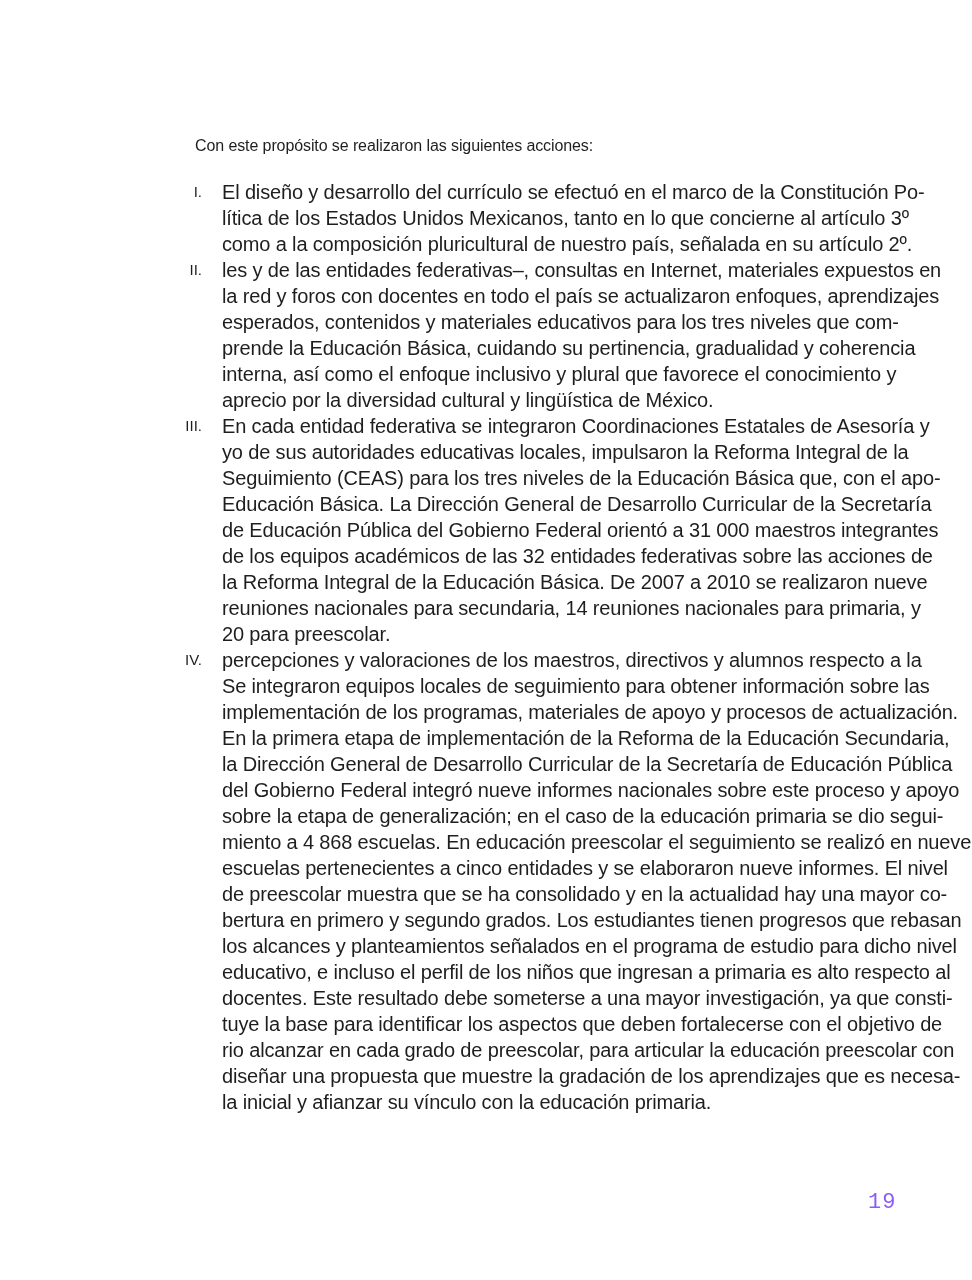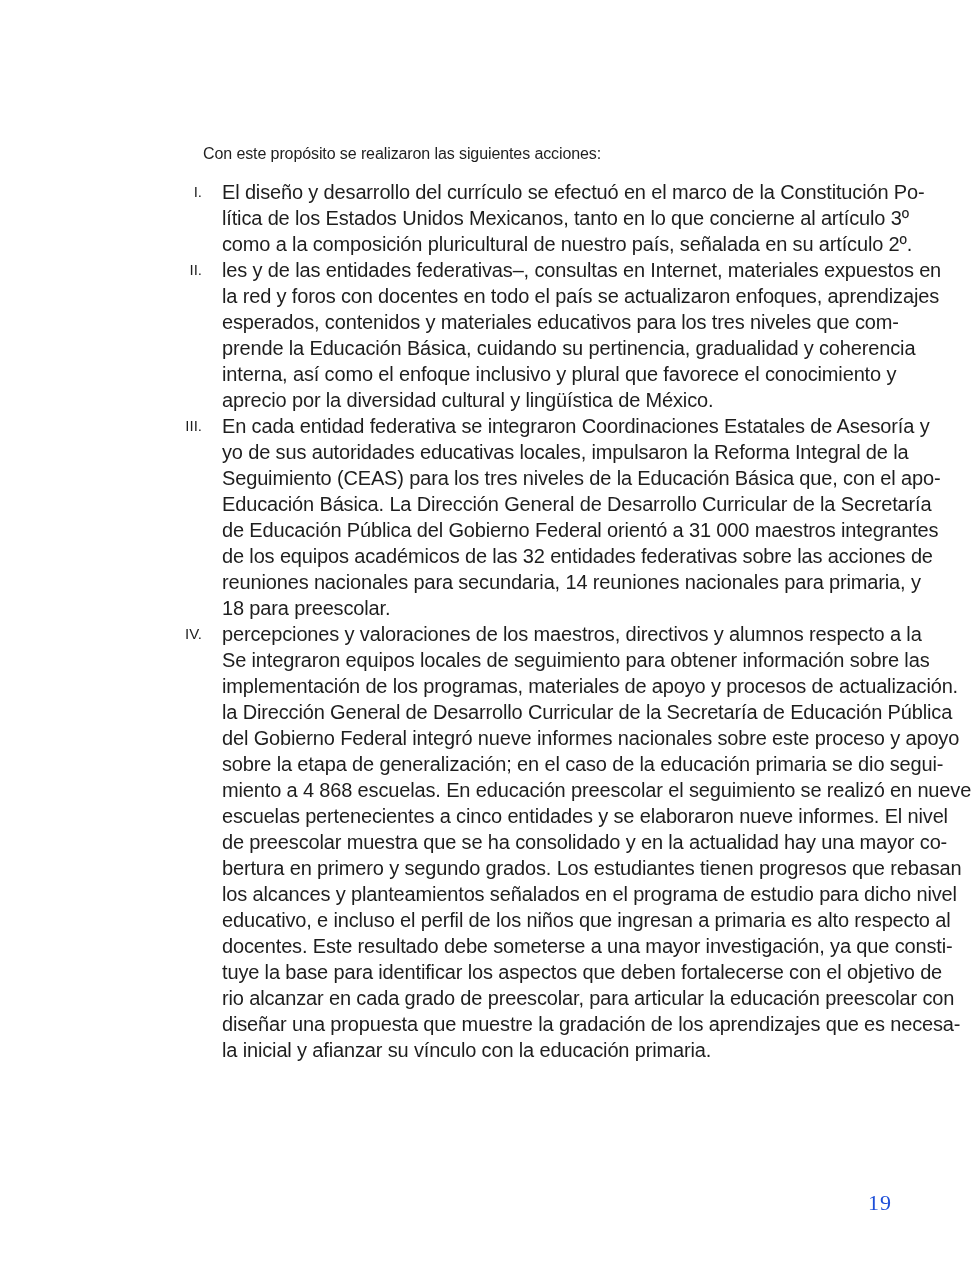--- a/index.html
+++ b/index.html
@@ -59,33 +59,33 @@
       text-align-last: justify;
       letter-spacing: -0.15px;
     }
     .line.last {
       text-align-last: left;
     }
     .page-number {
       position: absolute;
       left: 868px;
       top: 1188px;
-      font-family: Liberation Serif, serif;
+      font-family: Liberation Mono, monospace;
       font-size: 22px;
       line-height: 30px;
       letter-spacing: 1px;
-      color: #1d4ed8;
+      color: #8b5cf6;
     }
   </style>
 </head>
 <body>
 
 <div class="page">
 
-  <p class="intro" style="margin:16px;">Con este propósito se realizaron las siguientes acciones:</p>
+  <p class="intro" style="margin:8px;">Con este propósito se realizaron las siguientes acciones:</p>
 
   <div class="list">
 
     <div class="item">
       <span class="numeral">I.</span>
       <span class="line">El diseño y desarrollo del currículo se efectuó en el marco de la Constitución Po-</span>
       <span class="line">lítica de los Estados Unidos Mexicanos, tanto en lo que concierne al artículo 3º</span>
       <span class="line last">como a la composición pluricultural de nuestro país, señalada en su artículo 2º.</span>
     </div>
 
@@ -100,29 +100,31 @@
     </div>
 
     <div class="item">
       <span class="numeral">III.</span>
       <span class="line">En cada entidad federativa se integraron Coordinaciones Estatales de Asesoría y</span>
       <span class="line">yo de sus autoridades educativas locales, impulsaron la Reforma Integral de la</span>
       <span class="line">Seguimiento (CEAS) para los tres niveles de la Educación Básica que, con el apo-</span>
       <span class="line">Educación Básica. La Dirección General de Desarrollo Curricular de la Secretaría</span>
       <span class="line">de Educación Pública del Gobierno Federal orientó a 31 000 maestros integrantes</span>
       <span class="line">de los equipos académicos de las 32 entidades federativas sobre las acciones de</span>
+      <span class="line">la Reforma Integral de la Educación Básica. De 2007 a 2010 se realizaron nueve</span>
       <span class="line">reuniones nacionales para secundaria, 14 reuniones nacionales para primaria, y</span>
-      <span class="line last">18 para preescolar.</span>
+      <span class="line last">20 para preescolar.</span>
     </div>
 
     <div class="item">
       <span class="numeral">IV.</span>
       <span class="line">percepciones y valoraciones de los maestros, directivos y alumnos respecto a la</span>
       <span class="line">Se integraron equipos locales de seguimiento para obtener información sobre las</span>
       <span class="line">implementación de los programas, materiales de apoyo y procesos de actualización.</span>
+      <span class="line">En la primera etapa de implementación de la Reforma de la Educación Secundaria,</span>
       <span class="line">la Dirección General de Desarrollo Curricular de la Secretaría de Educación Pública</span>
       <span class="line">del Gobierno Federal integró nueve informes nacionales sobre este proceso y apoyo</span>
       <span class="line">sobre la etapa de generalización; en el caso de la educación primaria se dio segui-</span>
       <span class="line">miento a 4 868 escuelas. En educación preescolar el seguimiento se realizó en nueve</span>
       <span class="line">escuelas pertenecientes a cinco entidades y se elaboraron nueve informes. El nivel</span>
       <span class="line">de preescolar muestra que se ha consolidado y en la actualidad hay una mayor co-</span>
       <span class="line">bertura en primero y segundo grados. Los estudiantes tienen progresos que rebasan</span>
       <span class="line">los alcances y planteamientos señalados en el programa de estudio para dicho nivel</span>
       <span class="line">educativo, e incluso el perfil de los niños que ingresan a primaria es alto respecto al</span>
       <span class="line">docentes. Este resultado debe someterse a una mayor investigación, ya que consti-</span>

